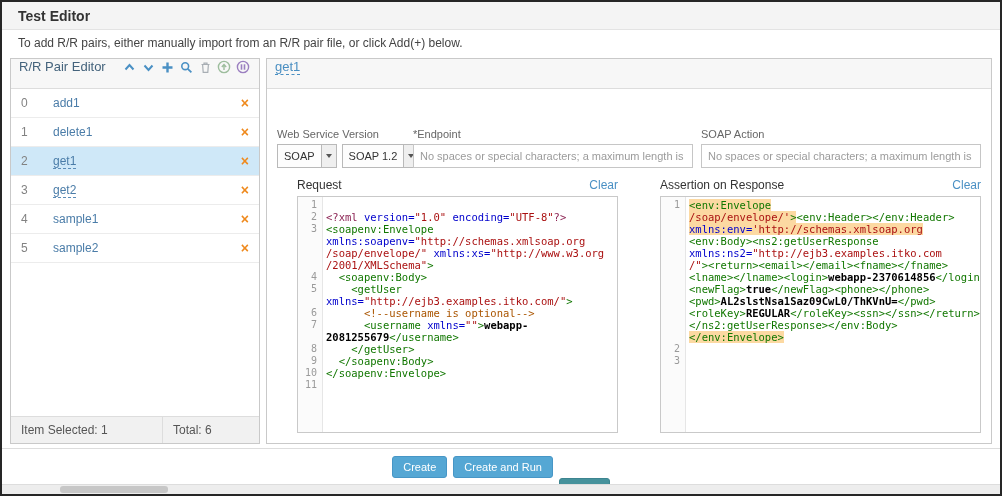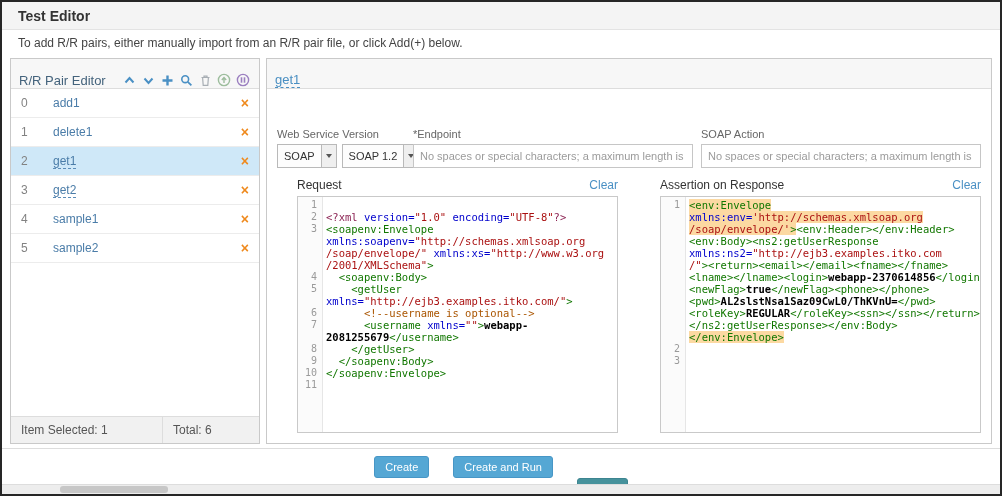--- a/index.html
+++ b/index.html
@@ -28,21 +28,21 @@
   .content { flex: 1; display: flex; gap: 6px; padding: 2px 8px 0 8px; min-height: 0; }
 
   .panel { border: 1px solid #c9c9c9; background: #fff; display: flex; flex-direction: column; min-height: 0; }
   .left-panel { width: 250px; flex: none; }
   .right-panel { flex: 1; }
 
   .panel-header {
     height: 30px; flex: none;
     background: #f7f7f7;
     border-bottom: 1px solid #ddd;
-    display: flex; align-items: flex-end;
+    display: flex; align-items: flex-start;
     padding: 0 8px;
   }
   .pane-title { font-size: 13px; color: #44637c; }
   .detail-title { font-size: 13px; color: #4a8fc2; border-bottom: 1px dashed #4a8fc2; cursor: pointer; }
 
   .toolbar { margin-left: auto; display: flex; gap: 3px; align-items: center; }
   .tool { display: flex; align-items: center; justify-content: center; width: 16px; height: 16px; cursor: pointer; }
   .tool svg { display: block; }
 
   .pair-rows { flex: 1; overflow: hidden; }
@@ -93,21 +93,21 @@
   .tk-tag  { color: #117700; }
   .tk-attr { color: #0000cc; }
   .tk-str  { color: #aa1111; }
   .tk-com  { color: #aa5500; }
   .tk-meta { color: #8b2252; }
   .tk-pln  { color: #111; }
   .tk-txt  { color: #000; font-weight: bold; }
   .hl { background: #fcd9a2; }
 
   
-  .actions-bar { flex: none; height: 36px; border-top: 1px solid #ddd; margin-top: 4px; display: flex; align-items: center; justify-content: center; gap: 24px; background: #fff; }
+  .actions-bar { flex: none; height: 36px; border-top: 1px solid #ddd; margin-top: 4px; display: flex; align-items: center; justify-content: center; gap: 6px; background: #fff; }
   .btn { height: 22px; padding: 0 10px; border-radius: 3px; font-size: 11px; color: #fff; cursor: pointer; font-family: "Liberation Sans", sans-serif; }
   .btn.blue { background: #55a7d4; border: 1px solid #4796c6; }
   .btn.teal { background: #46929c; border: 1px solid #3d8590; margin-top: 44px; }
 
   
   .hscroll { flex: none; height: 10px; background: #ededed; border-top: 1px solid #ddd; position: relative; }
   .hscroll-thumb { position: absolute; left: 58px; top: 1px; width: 108px; height: 7px; border-radius: 3px; background: #c7c7c7; }
 </style>
 </head>
 <body>
@@ -315,25 +315,25 @@
           <span class="editor-title">Assertion on Response</span>
           <span class="clear-link">Clear</span>
         </div>
         <div class="code-editor" id="assertion-code">
             <div class="code-line">
               <span class="gutter-num">1</span>
               <span class="code-content"><span class="tk-tag hl">&lt;env:Envelope</span></span>
             </div>
             <div class="code-line">
               <span class="gutter-num"></span>
+              <span class="code-content"><span class="tk-str hl">/soap/envelope/'</span><span class="tk-tag hl">&gt;</span><span class="tk-tag">&lt;env:Header&gt;&lt;/env:Header&gt;</span></span>
+            </div>
+            <div class="code-line">
+              <span class="gutter-num"></span>
               <span class="code-content"><span class="tk-attr hl">xmlns:env=</span><span class="tk-str hl">'http://schemas.xmlsoap.org</span></span>
-            </div>
-            <div class="code-line">
-              <span class="gutter-num"></span>
-              <span class="code-content"><span class="tk-str hl">/soap/envelope/'</span><span class="tk-tag hl">&gt;</span><span class="tk-tag">&lt;env:Header&gt;&lt;/env:Header&gt;</span></span>
             </div>
             <div class="code-line">
               <span class="gutter-num"></span>
               <span class="code-content"><span class="tk-tag">&lt;env:Body&gt;&lt;ns2:getUserResponse</span></span>
             </div>
             <div class="code-line">
               <span class="gutter-num"></span>
               <span class="code-content"><span class="tk-attr">xmlns:ns2=</span><span class="tk-str">"http://ejb3.examples.itko.com</span></span>
             </div>
             <div class="code-line">

